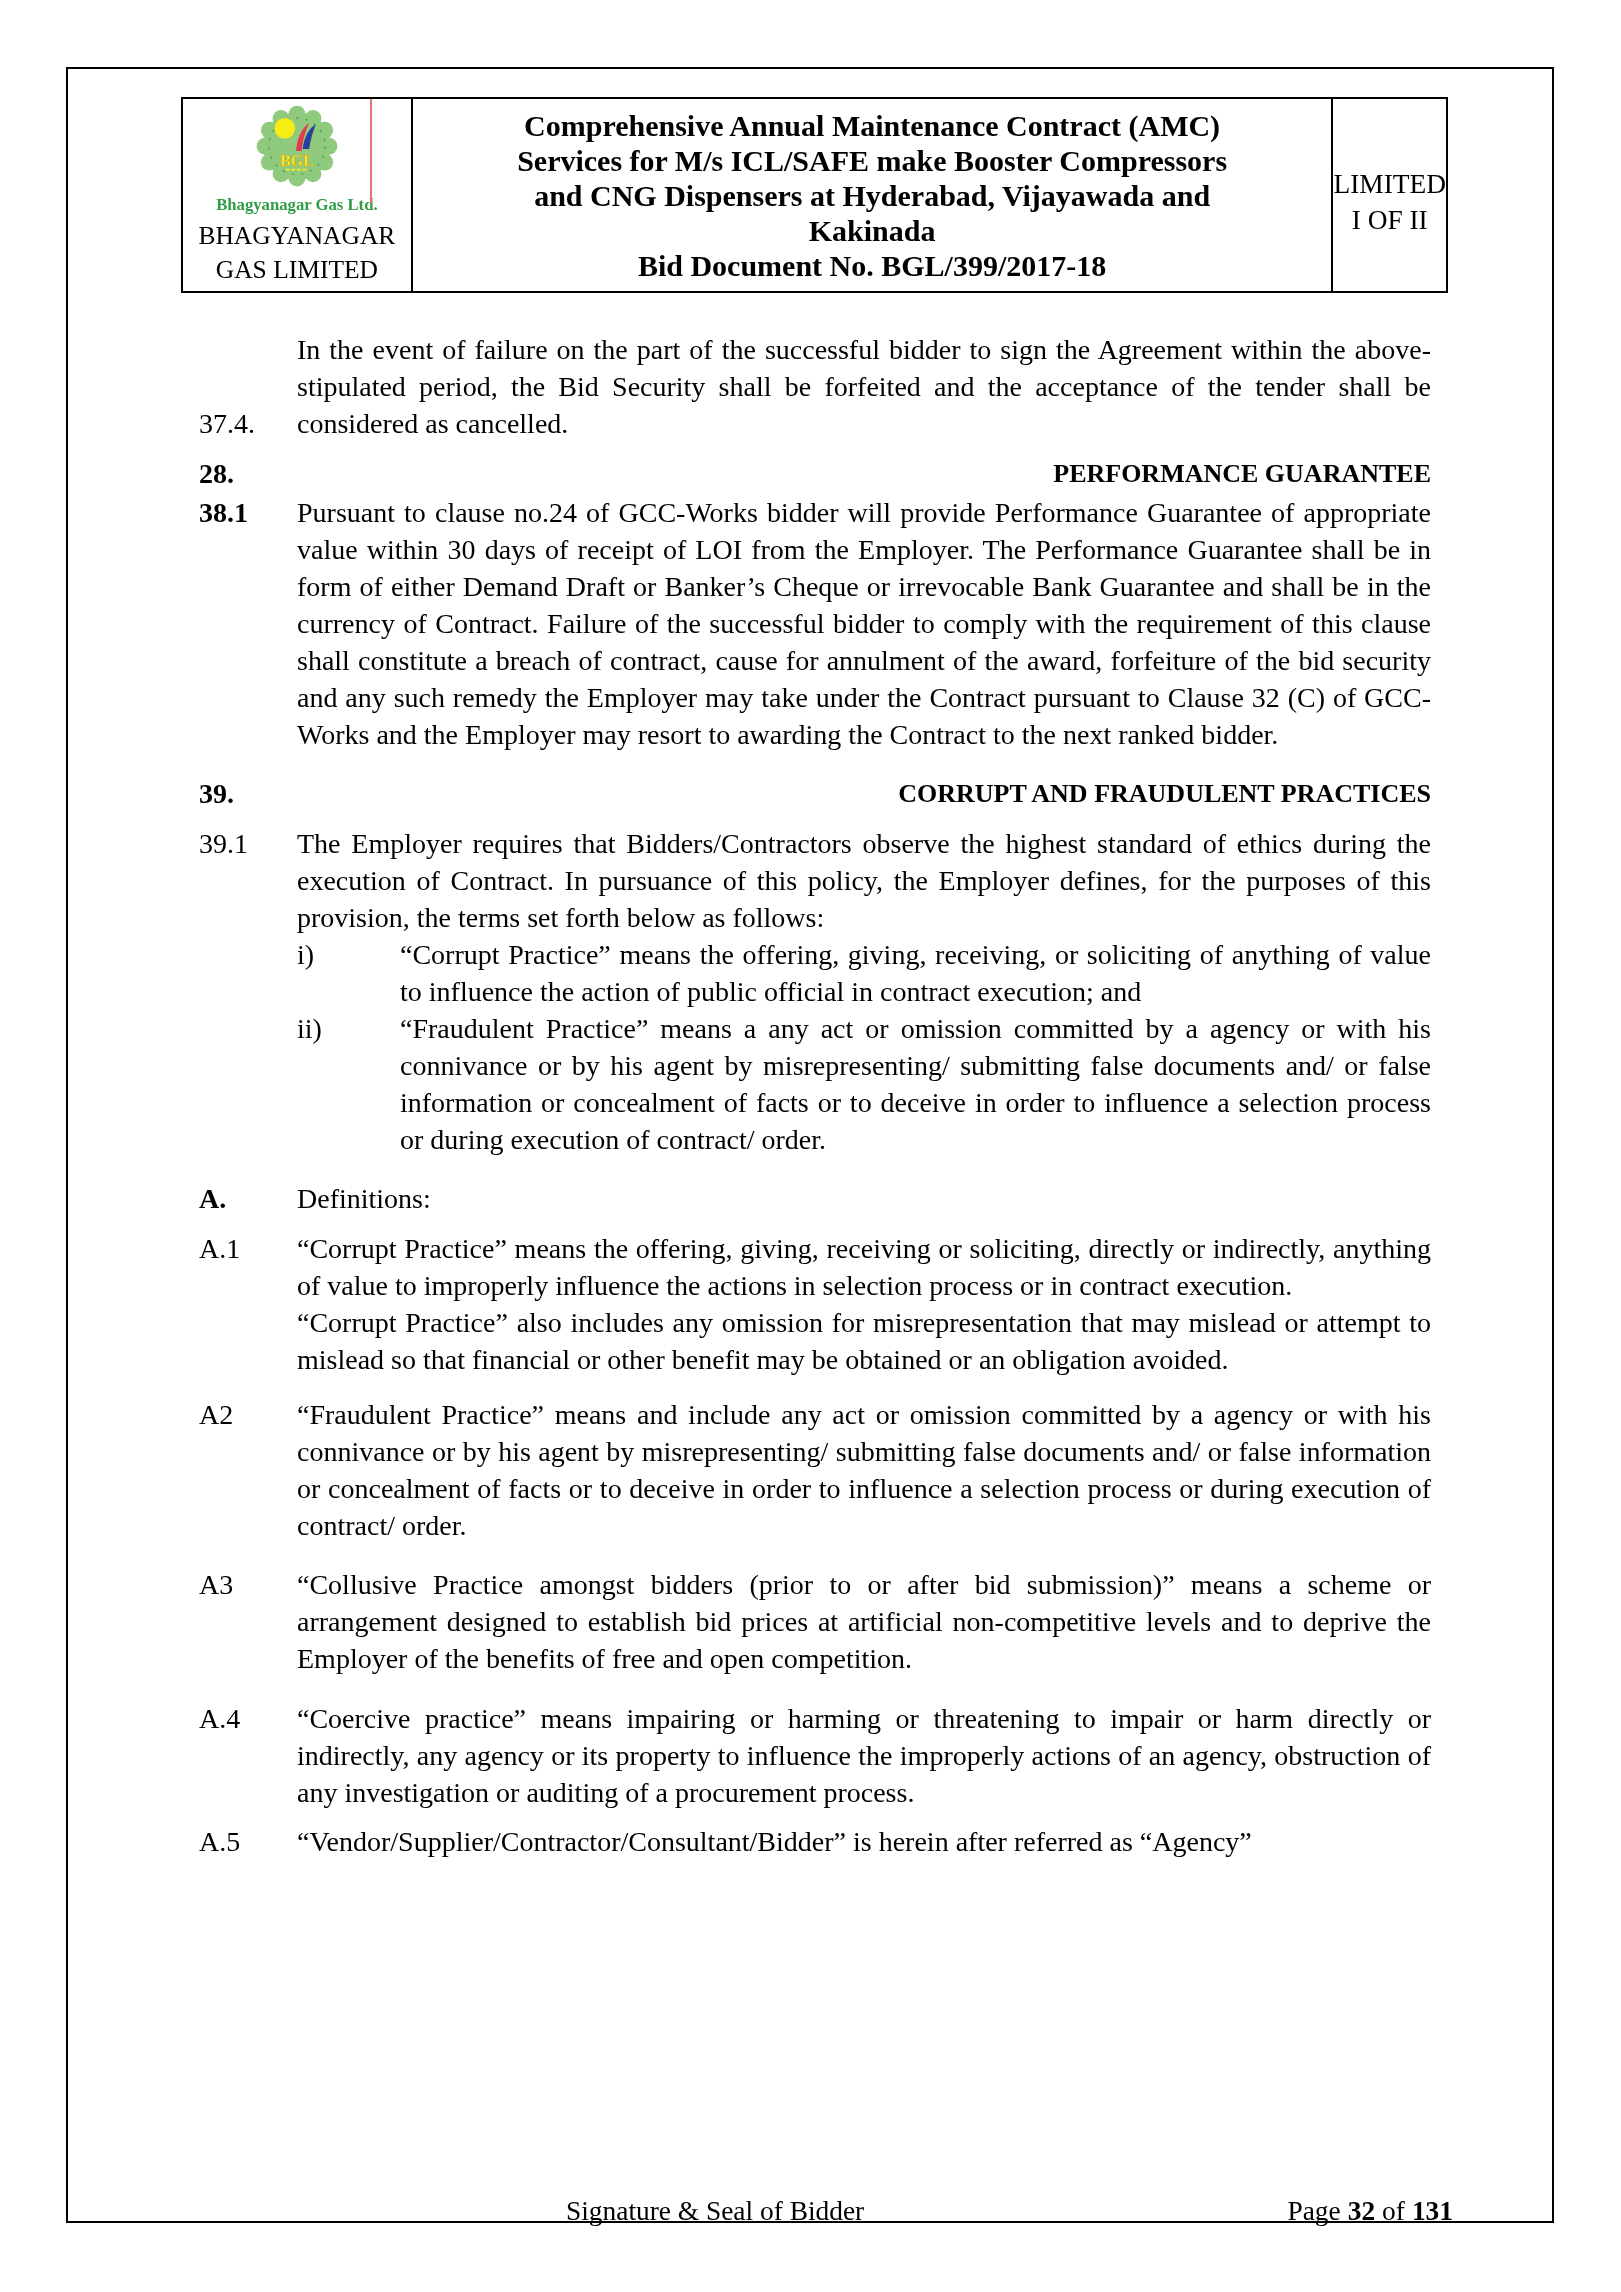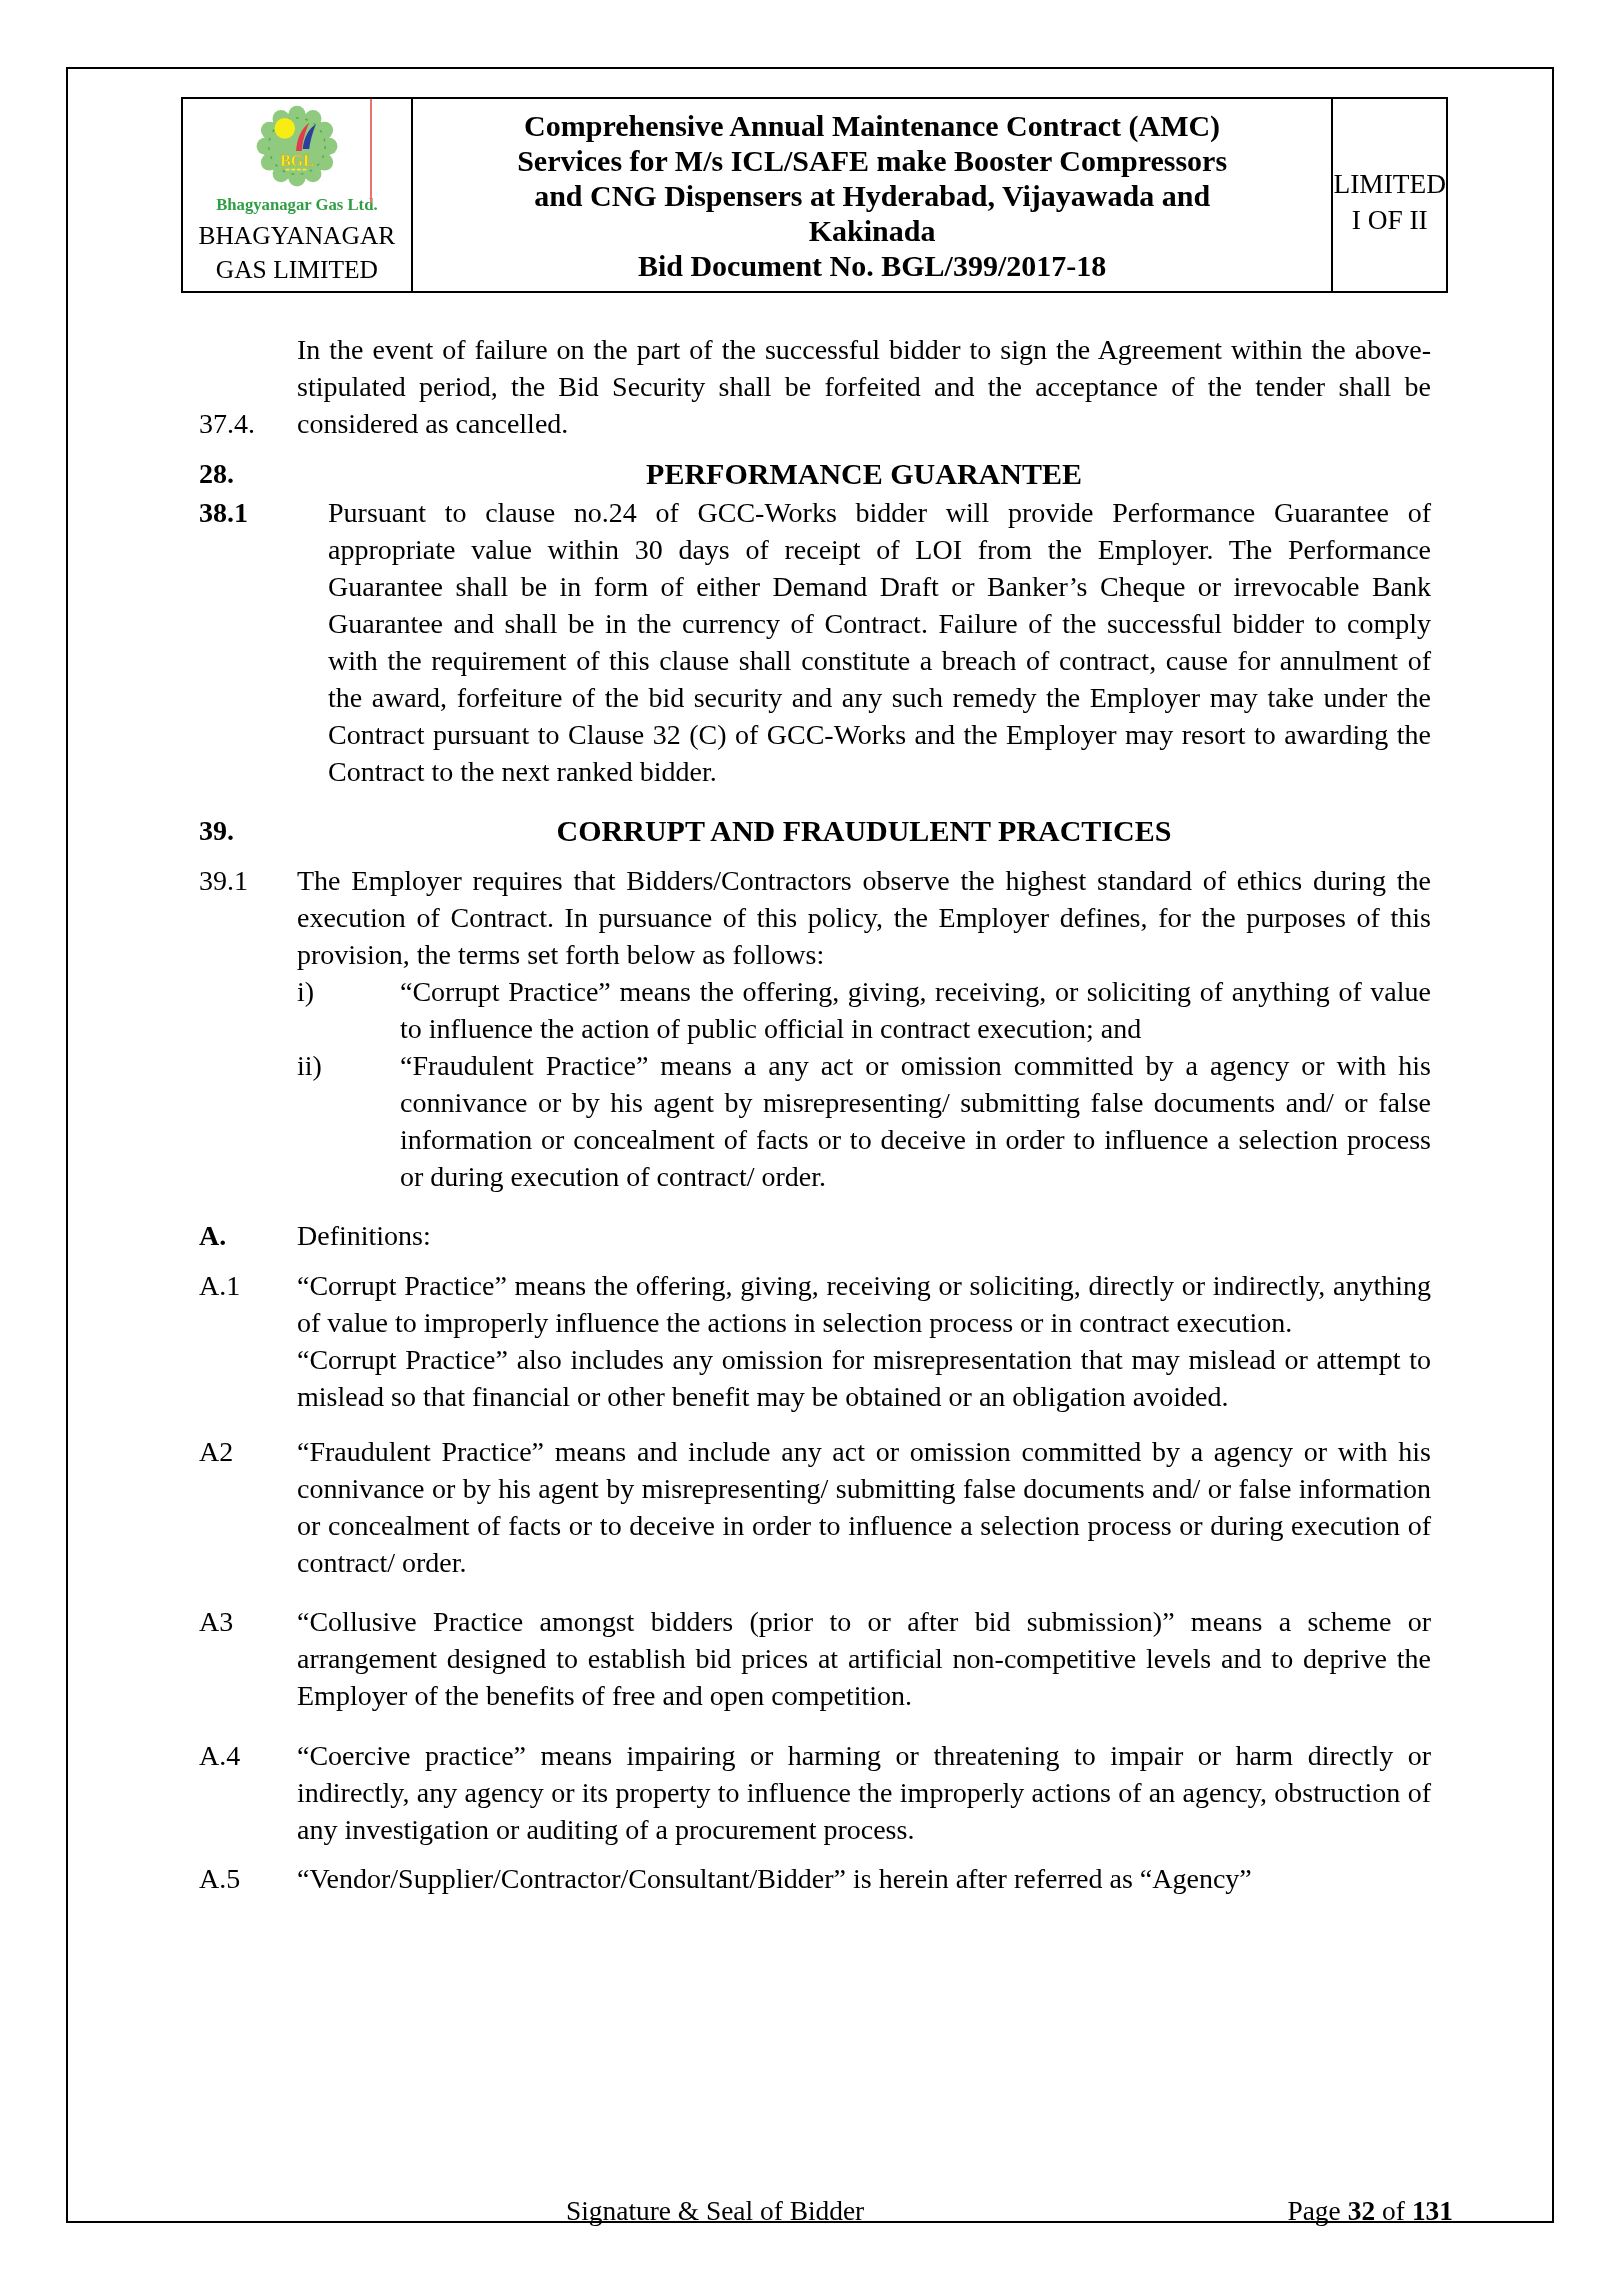--- a/index.html
+++ b/index.html
@@ -18,26 +18,26 @@
   .logo-caption{font-size:16.7px;font-weight:bold;color:#2f9e44;line-height:17.6px;margin-top:-3.9px;}
   .org-name{font-size:25.5px;line-height:34px;margin-top:5.9px;}
   .artifact-line{position:absolute;left:370px;top:99px;width:2px;height:104px;background:#e8736f;}
 
   
   .doc-body{position:absolute;left:199px;top:331px;width:1232px;font-size:28px;line-height:37px;}
   .row{display:flex;margin-top:12.7px;}
   .row .label{width:98px;flex:none;}
   .row .text{flex:1;text-align:justify;}
   .row.heading{font-weight:bold;}
-  .row.heading .text{font-size:30px;text-align:center;}
+  .row.heading .text{font-size:26px;text-align:right;}
   .row.label-bold .label{font-weight:bold;}
   .row.sub{margin-left:98px;margin-top:0;}
   .row.sub .label{width:103px;}
   .mt0{margin-top:0 !important;align-items:flex-end;}
-  .mt2{margin-top:2px !important;gap:31px;}
+  .mt2{margin-top:2px !important;}
   .mtmd{margin-top:17.6px !important;}
   .mtlg{margin-top:22.5px !important;}
 
   
   .footer-left{position:absolute;left:566px;top:2196px;font-size:27.4px;line-height:31px;}
   .footer-right{position:absolute;right:168px;top:2196px;font-size:27.4px;line-height:31px;display:flex;gap:7px;}
   .footer-right .bold{font-weight:bold;}
 </style>
 </head>
 <body>

